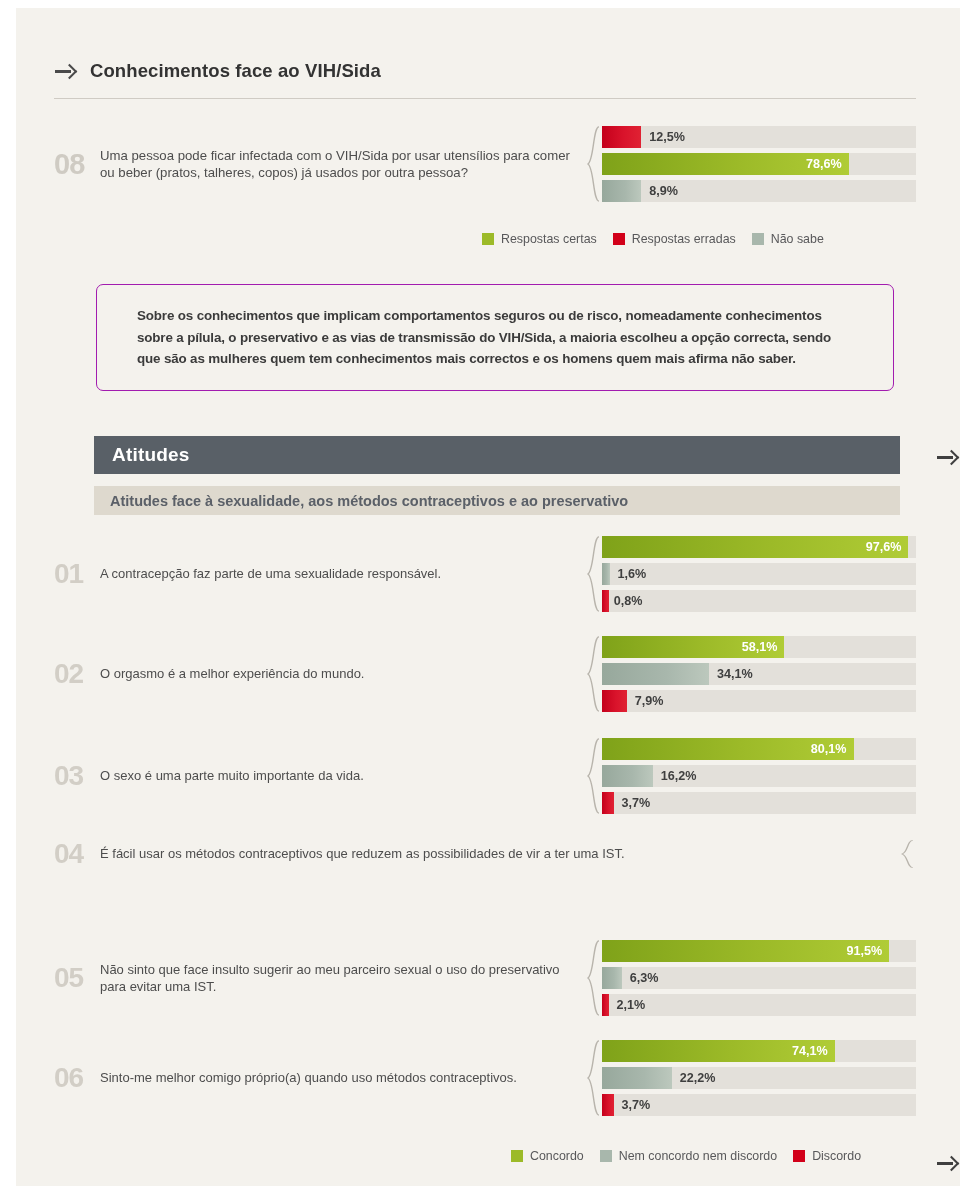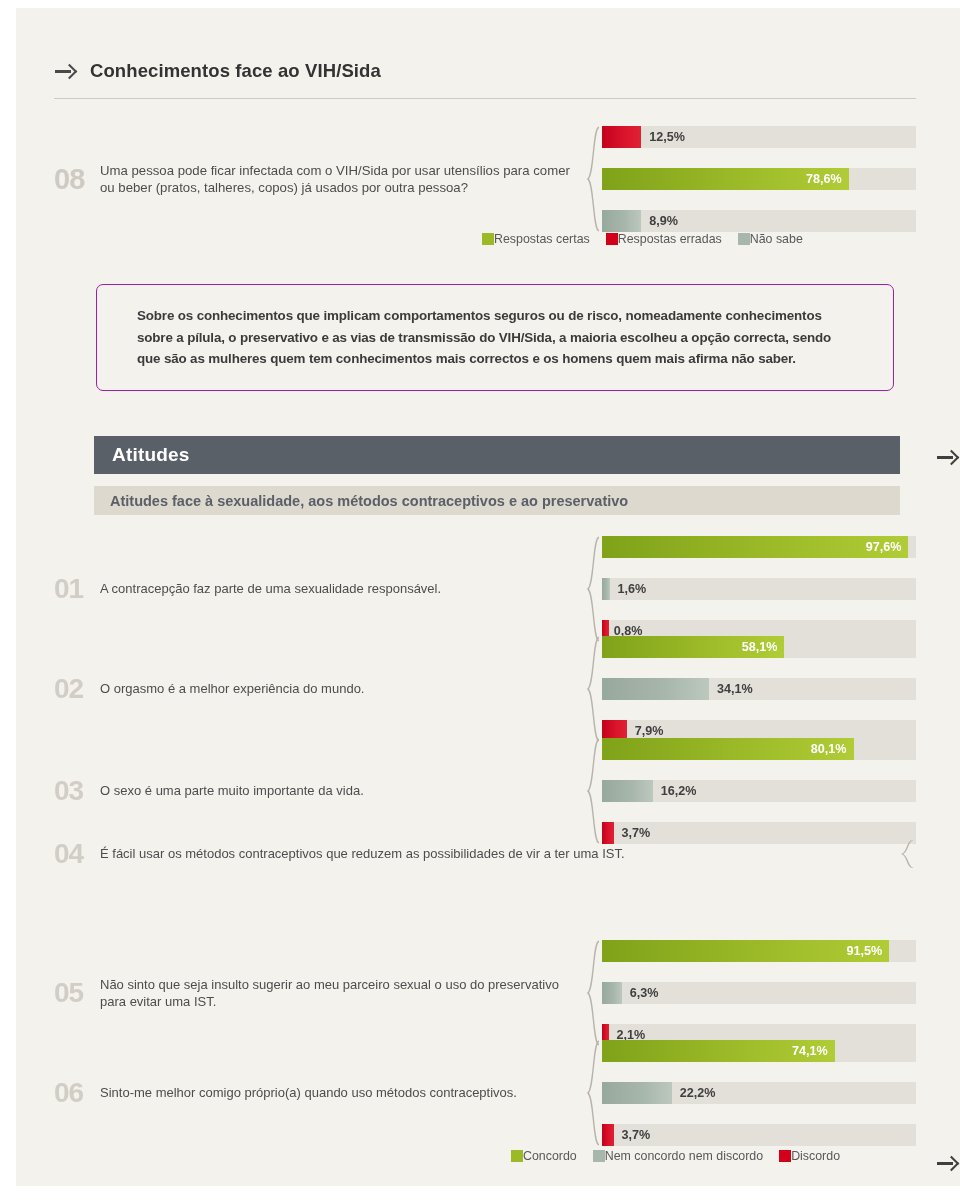--- a/index.html
+++ b/index.html
@@ -52,21 +52,21 @@
   .q-text{
     flex:1 1 auto;font-size:13.2px;color:#4d4d4d;line-height:1.32;
     padding-right:10px;
   }
   .brace{
     flex:0 0 16px;width:16px;align-self:stretch;position:relative;
   }
   .brace svg{position:absolute;left:0;top:0;width:16px;height:100%;}
   .bars{flex:0 0 314px;width:314px;}
   .bar-track{
-    position:relative;height:22px;background:#e3e0da;margin-bottom:20px;
+    position:relative;height:22px;background:#e3e0da;margin-bottom:5px;
     display:flex;align-items:center;
   }
   .bar-track:last-child{margin-bottom:0;}
   .bar-fill{
     height:22px;position:absolute;left:0;top:0;
     display:flex;align-items:center;justify-content:flex-end;
     box-sizing:border-box;padding-right:7px;
   }
   .bar-fill.green{background:linear-gradient(90deg,#7fa219 0%,#9cba28 55%,#b0cc36 100%);}
   .bar-fill.red{background:linear-gradient(90deg,#c4001b 0%,#d9132b 55%,#e02233 100%);}
@@ -77,21 +77,21 @@
   .bar-lbl-out{
     position:absolute;top:0;height:22px;display:flex;align-items:center;
     font-size:12.6px;font-weight:bold;color:#3f3f3f;white-space:nowrap;
   }
 
   
   .legend{
     position:absolute;display:flex;align-items:center;gap:16px;
     font-size:12.4px;color:#58585a;
   }
-  .lg-item{display:flex;align-items:center;white-space:nowrap;}
+  .lg-item{display:flex;align-items:center;gap:7px;white-space:nowrap;}
   .lg-sw{width:12px;height:12px;display:inline-block;flex:0 0 12px;}
   .lg-sw.green{background:#9cba28;}
   .lg-sw.red{background:#d20019;}
   .lg-sw.grey{background:#a8b7ac;}
 
   
   .callout{
     position:absolute;left:80px;top:276px;width:798px;
     border:1px solid #a21caf;border-radius:7px;
     box-sizing:border-box;padding:20px 36px 20px 40px;
@@ -288,21 +288,21 @@
         <svg viewBox="0 0 16 84" preserveAspectRatio="none">
             <path d="M13 1 C7 1 8 38 2 42 C8 46 7 83 13 83" fill="none" stroke="#b8b4ac" stroke-width="1.4"></path>
           </svg>
       </div>
     </div>
   </div>
 
   <div class="at-row" style="top:932px;">
     <div class="q-row">
       <div class="q-num">05</div>
-      <div class="q-text">Não sinto que seja insulto sugerir ao meu parceiro sexual o uso do preservativo para evitar uma IST.</div>
+      <div class="q-text">Não sinto que face insulto sugerir ao meu parceiro sexual o uso do preservativo para evitar uma IST.</div>
       <div class="brace">
         <svg viewBox="0 0 16 84" preserveAspectRatio="none">
             <path d="M13 1 C7 1 8 38 2 42 C8 46 7 83 13 83" fill="none" stroke="#b8b4ac" stroke-width="1.4"></path>
           </svg>
       </div>
       <div class="bars">
         <div class="bar-track">
           <div class="bar-fill green" style="width:91.5%">
             <span class="bar-lbl-in">91,5%</span>
           </div>

